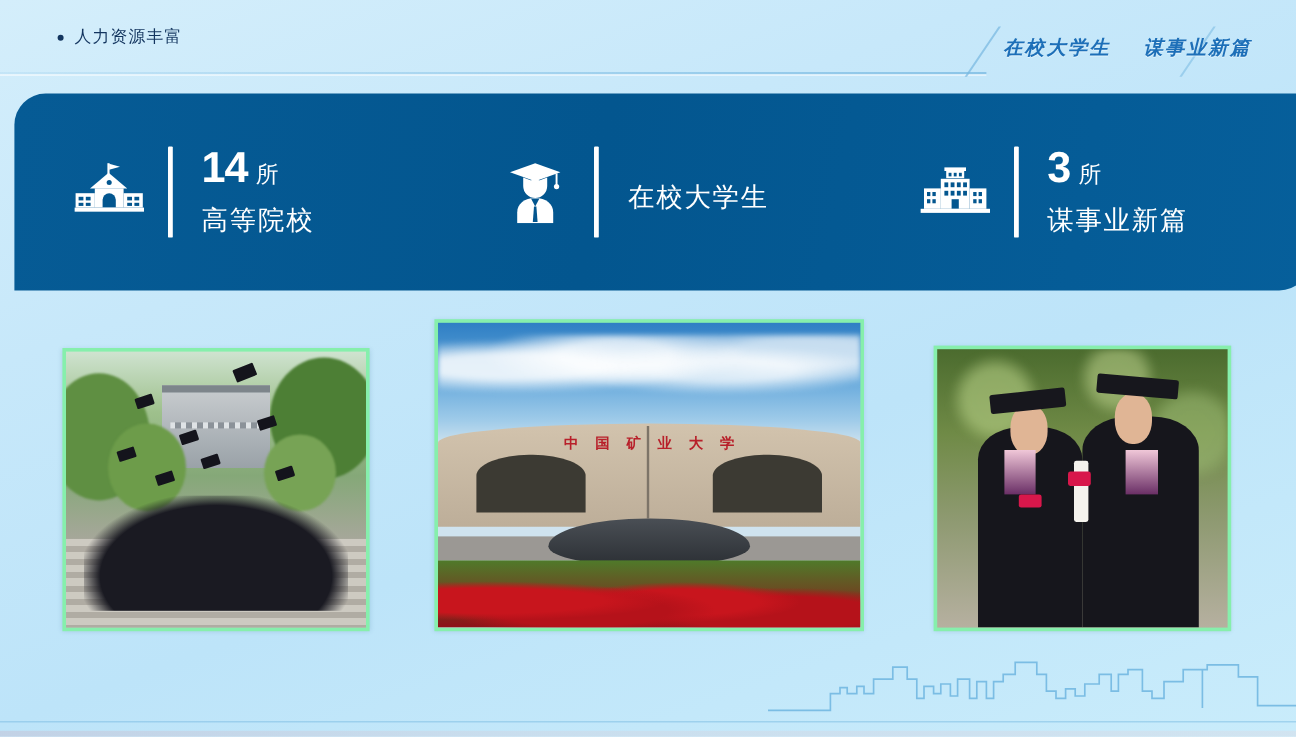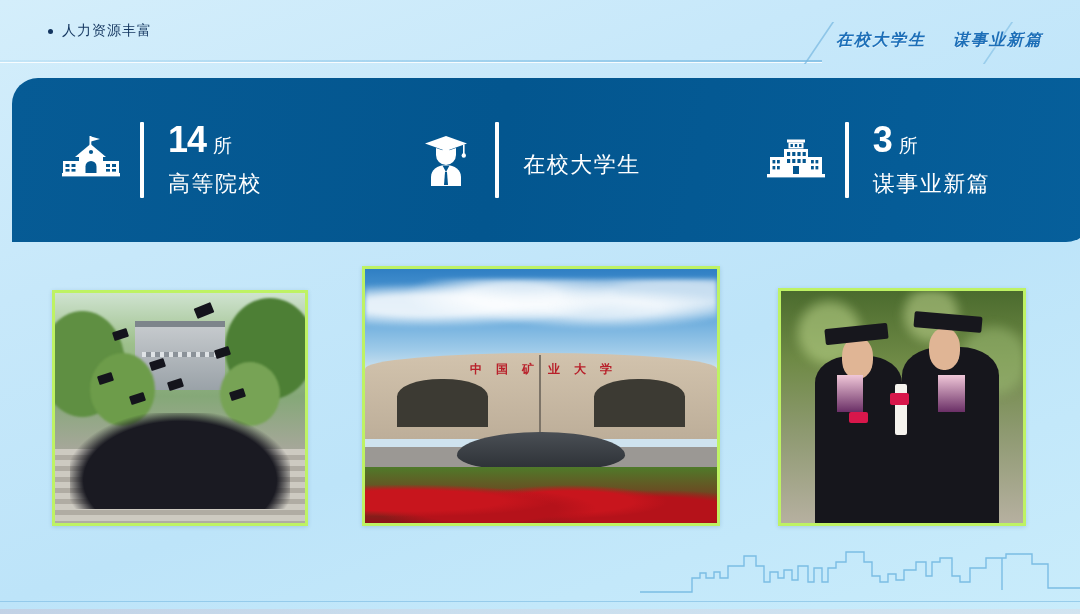--- a/index.html
+++ b/index.html
@@ -53,21 +53,21 @@
   .stat-sep { width:4px; height:76px; background:#ffffff; margin:0 24px 0 18px; border-radius:1px; }
   .stat-text { color:#fff; }
   .stat-line1 { display:flex; align-items:baseline; }
   .stat-num { font-size:36px; font-weight:bold; line-height:1; letter-spacing:-1px; }
   .stat-sup { font-size:19px; font-weight:bold; position:relative; top:-12px; left:1px; }
   .stat-unit { font-size:19px; margin-left:7px; letter-spacing:1px; }
   .stat-label { font-size:22px; margin-top:10px; letter-spacing:1.5px; }
 
   
   .photo {
-    position:absolute; background:#bef264; padding:3px;
+    position:absolute; background:#86efac; padding:3px;
     box-shadow:0 1px 4px rgba(40,90,130,.18);
   }
   .photo .inner { width:100%; height:100%; position:relative; overflow:hidden; }
   #photo-1 { left:52px; top:290px; width:256px; height:236px; }
   #photo-2 { left:362px; top:266px; width:358px; height:260px; }
   #photo-3 { left:778px; top:288px; width:248px; height:238px; }
 
   
   .p1 { background:linear-gradient(180deg,#cfe3d0 0%,#9ec08c 22%,#85a878 45%,#a9a79d 70%,#b9b7ae 100%); }
   .p1 .bldg { position:absolute; left:32%; top:12%; width:36%; height:30%;

